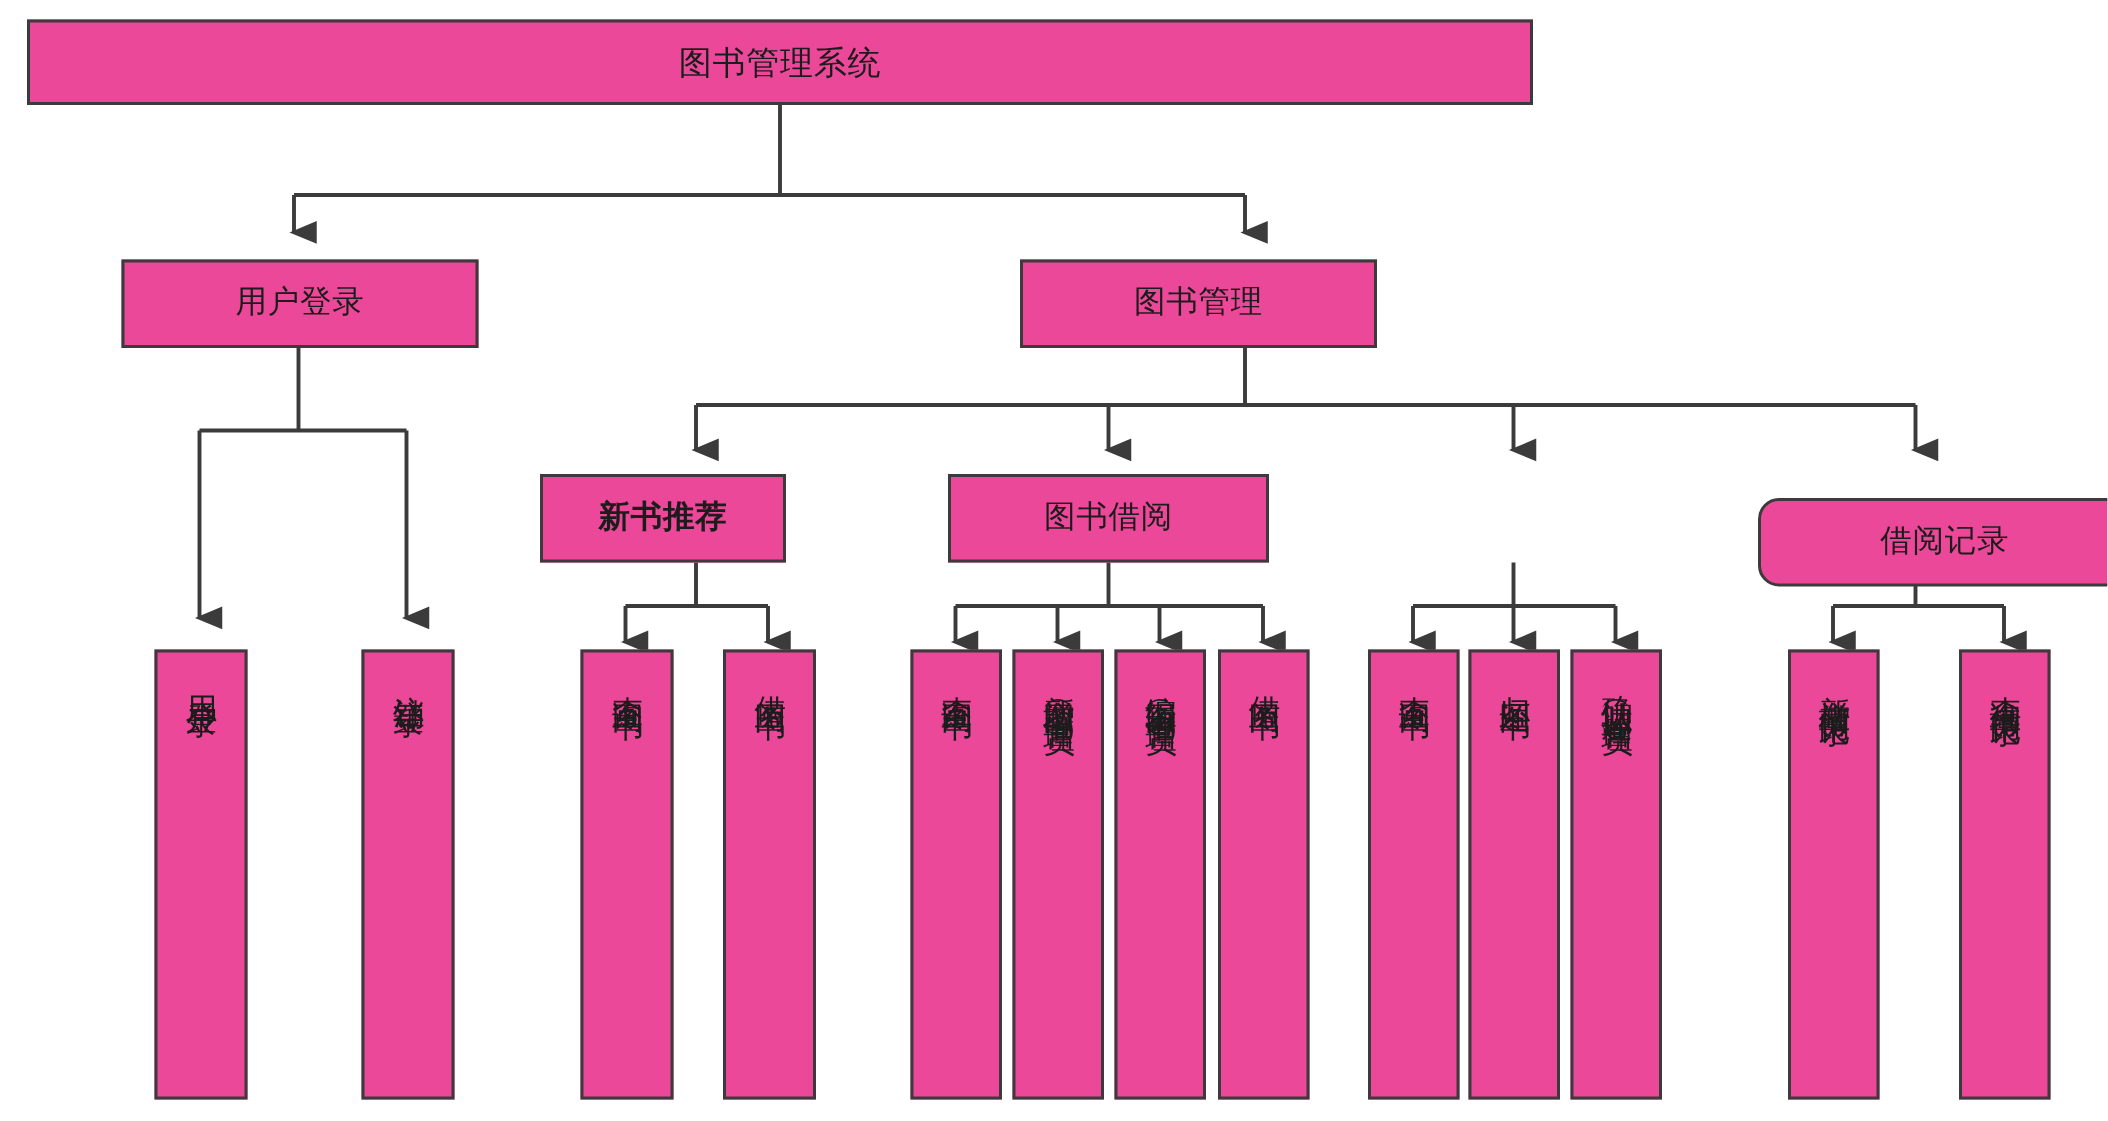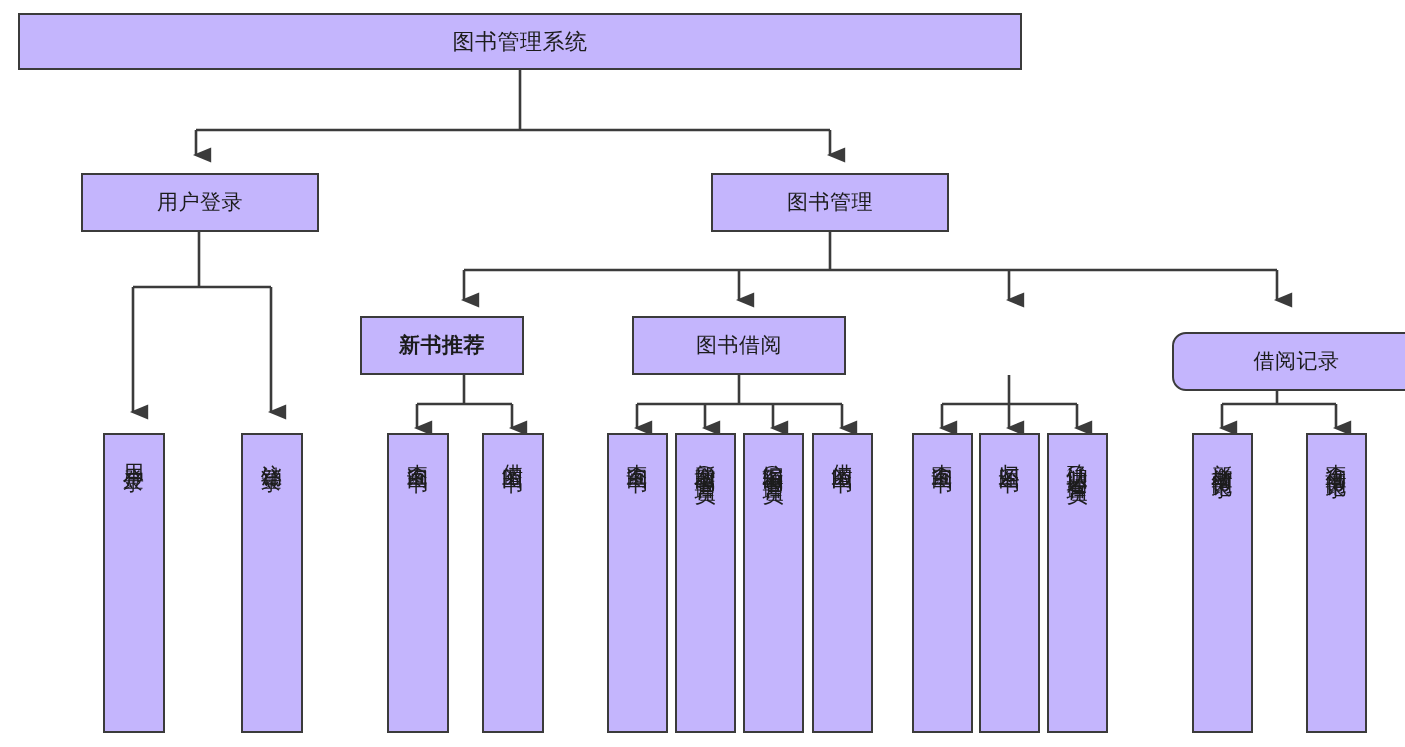--- a/index.html
+++ b/index.html
@@ -22,21 +22,21 @@
     left: 0;
     top: 0;
     width: 1405px;
     height: 747px;
     pointer-events: none;
   }
   .node {
     position: absolute;
     box-sizing: border-box;
     border: 2px solid #3b3b3b;
-    background: #c4b5fd;
+    background: #ec4899;
     display: flex;
     align-items: center;
     justify-content: center;
     color: #1c1c1c;
   }
   .node-label {
     font-size: 21px;
     letter-spacing: 0.5px;
     line-height: 1.15;
     white-space: nowrap;
@@ -128,21 +128,21 @@
   </svg>
 
   <div class="node root" style="left:18px; top:13px; width:1004px; height:57px;">
     <span class="node-label">图书管理系统</span>
   </div>
 
   <div class="node level2" style="left:81px; top:173px; width:238px; height:59px;">
     <span class="node-label">用户登录</span>
   </div>
 
-  <div class="node level2" style="left:711px; top:173px; width:238px; height:59px;">
+  <div class="node level2" style="left:680px; top:173px; width:238px; height:59px;">
     <span class="node-label">图书管理</span>
   </div>
 
   <div class="node level2" style="left:360px; top:316px; width:164px; height:59px;font-weight:bold;">
     <span class="node-label">新书推荐</span>
   </div>
 
   <div class="node level2" style="left:632px; top:316px; width:214px; height:59px;justify-content:center;">
     <span class="node-label">图书借阅</span>
   </div>

